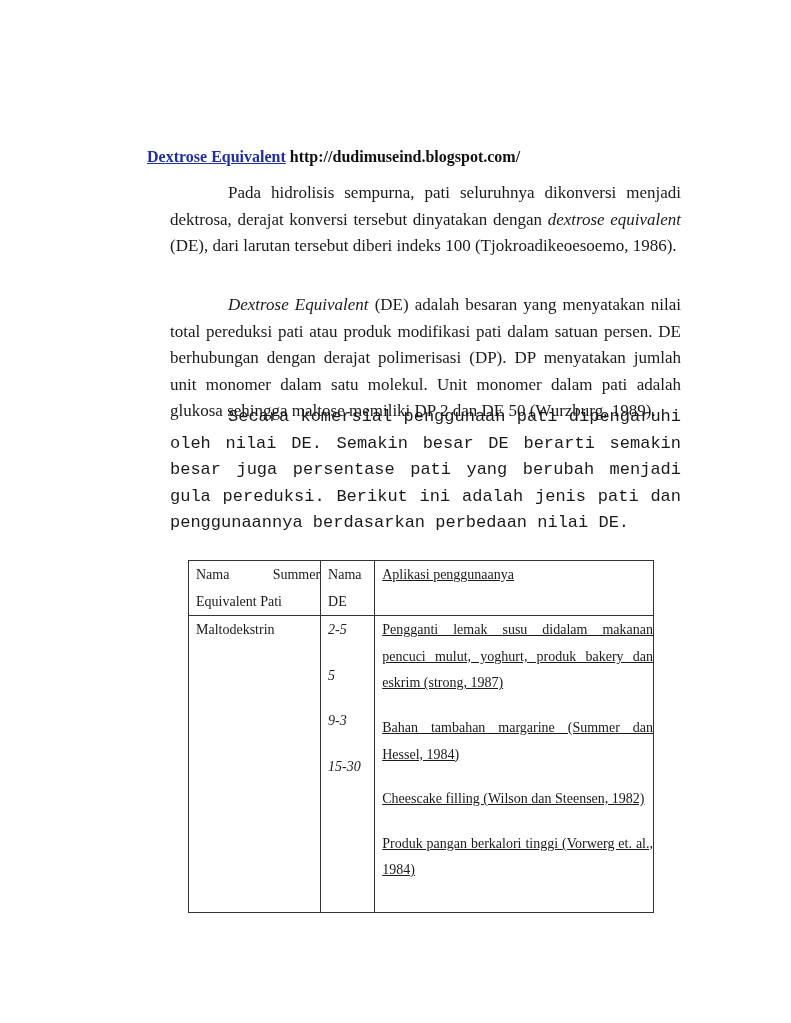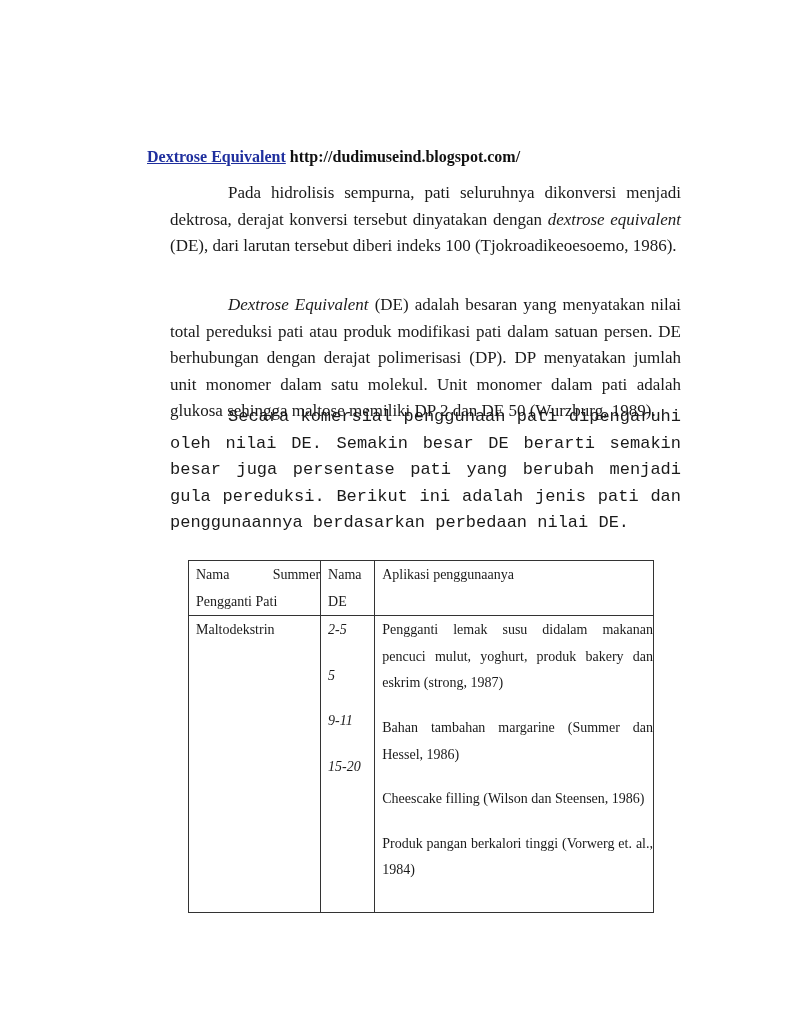--- a/index.html
+++ b/index.html
@@ -61,21 +61,21 @@
       font-size: 14px;
       line-height: 26.6px;
     }
     table.de-table td {
       border: 1.5px solid #333333;
       vertical-align: top;
       padding: 1px 0 0 7px;
     }
     .col1 { width: 119px; }
     .col2 { width: 44px; }
-    .col3 { width: 260px; }
+    .col3 { width: 260px; text-decoration: underline; }
     .head-row td { height: 51px; }
     .body-row td { height: 295px; }
     .spread {
       display: flex;
       justify-content: space-between;
     }
     .de-val { display: block; font-style: italic; }
     .de-gap { height: 19px; }
     .app-item {
       display: block;
@@ -100,45 +100,45 @@
   <p class="para" id="p3"><span>Secara komersial penggunaan pati dipengaruhi oleh nilai DE. Semakin besar DE berarti semakin besar juga persentase pati yang berubah menjadi gula pereduksi. Berikut ini adalah jenis pati dan penggunaannya berdasarkan perbedaan nilai DE.</span></p>
 
   <table class="de-table">
     <tbody>
         <tr class="head-row">
       <td class="col1">
         <div class="spread">
           <span>Nama</span>
           <span>Summer</span>
         </div>
-        <div>Pengganti Pati</div>
+        <div>Equivalent Pati</div>
       </td>
       <td class="col2">
         <div>Nama</div>
         <div>DE</div>
       </td>
       <td class="col3">Aplikasi penggunaanya</td>
     </tr>
     <tr class="body-row">
       <td class="col1">Maltodekstrin</td>
       <td class="col2">
         <span class="de-val">2-5</span>
         <div class="de-gap"></div>
         <span class="de-val">5</span>
         <div class="de-gap"></div>
-        <span class="de-val">9-11</span>
+        <span class="de-val">9-3</span>
         <div class="de-gap"></div>
-        <span class="de-val">15-20</span>
+        <span class="de-val">15-30</span>
       </td>
       <td class="col3">
         <span class="app-item">Pengganti lemak susu didalam makanan pencuci mulut, yoghurt, produk bakery dan eskrim (strong, 1987)</span>
         <div class="app-gap"></div>
-        <span class="app-item">Bahan tambahan margarine (Summer dan Hessel, 1986)</span>
+        <span class="app-item">Bahan tambahan margarine (Summer dan Hessel, 1984)</span>
         <div class="app-gap"></div>
-        <span class="app-item">Cheescake filling (Wilson dan Steensen, 1986)</span>
+        <span class="app-item">Cheescake filling (Wilson dan Steensen, 1982)</span>
         <div class="app-gap"></div>
         <span class="app-item">Produk pangan berkalori tinggi (Vorwerg et. al., 1984)</span>
       </td>
     </tr>
   </tbody>
     </table>
 
 </div>
 
 </body></html>

